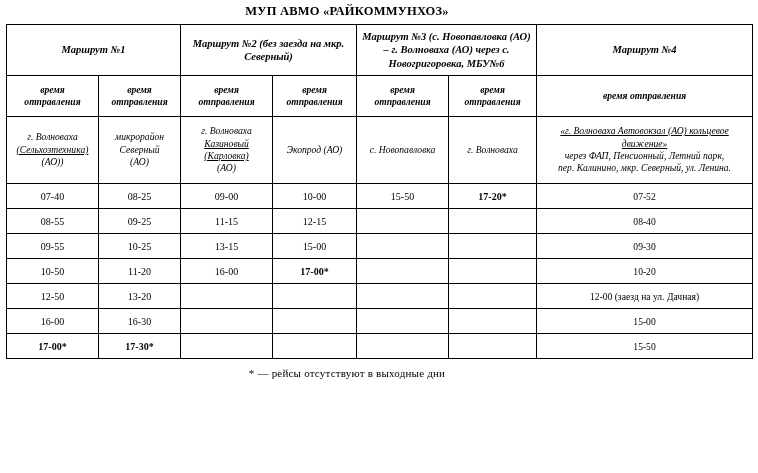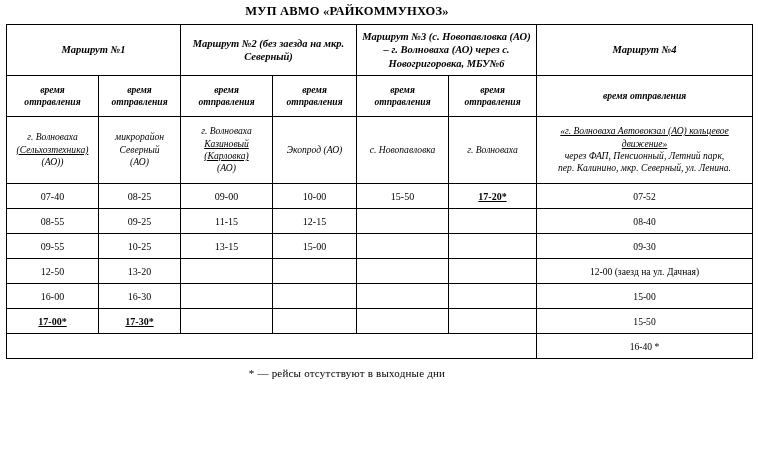--- a/index.html
+++ b/index.html
@@ -63,21 +63,21 @@
     font-size: 9.6px;
     height: 36px;
     line-height: 1.25;
   }
   .cell {
     text-align: center;
     height: 20px;
     font-size: 10px;
     font-family: "Liberation Serif", serif;
   }
-  .cell.bold { font-weight: bold; text-decoration: underline; }
+  .cell.bold { font-weight: bold; }
   .cell.note { font-size: 9.6px; }
   .cell.note b { font-weight: bold; }
   .footnote {
     text-align: center;
     font-size: 11px;
     padding-top: 8px;
     letter-spacing: .2px;
   }
 </style>
 </head>
@@ -199,20 +199,29 @@
       <tr>
         <td class="cell">09-55</td>
         <td class="cell">10-25</td>
         <td class="cell">13-15</td>
         <td class="cell">15-00</td>
         <td class="cell"></td>
         <td class="cell"></td>
         <td class="cell note">09-30</td>
       </tr>
       <tr>
+        <td class="cell">10-50</td>
+        <td class="cell">11-20</td>
+        <td class="cell">16-00</td>
+        <td class="cell bold">17-00*</td>
+        <td class="cell"></td>
+        <td class="cell"></td>
+        <td class="cell note">10-20</td>
+      </tr>
+      <tr>
         <td class="cell">12-50</td>
         <td class="cell">13-20</td>
         <td class="cell"></td>
         <td class="cell"></td>
         <td class="cell"></td>
         <td class="cell"></td>
         <td class="cell note">12-00 (заезд на ул. Дачная)</td>
       </tr>
       <tr>
         <td class="cell">16-00</td>
@@ -225,22 +234,18 @@
       </tr>
       <tr>
         <td class="cell bold">17-00*</td>
         <td class="cell bold">17-30*</td>
         <td class="cell"></td>
         <td class="cell"></td>
         <td class="cell"></td>
         <td class="cell"></td>
         <td class="cell note">15-50</td>
       </tr>
-      <tr>
-        <td class="cell" colspan="6"></td>
-        <td class="cell note">16-40 *</td>
-      </tr>
     </tbody>
   </table>
 
   <div class="footnote">* — рейсы отсутствуют в выходные дни</div>
 
 </div>
 
 </body></html>

